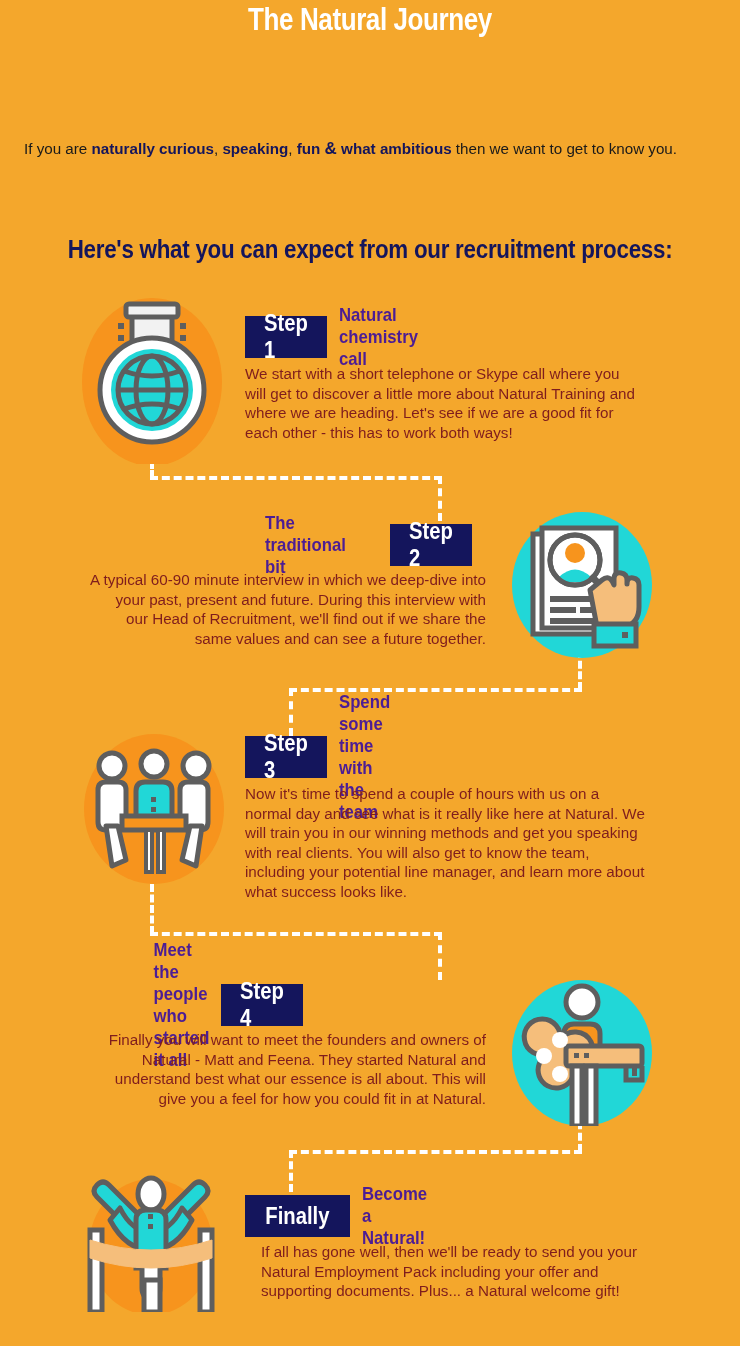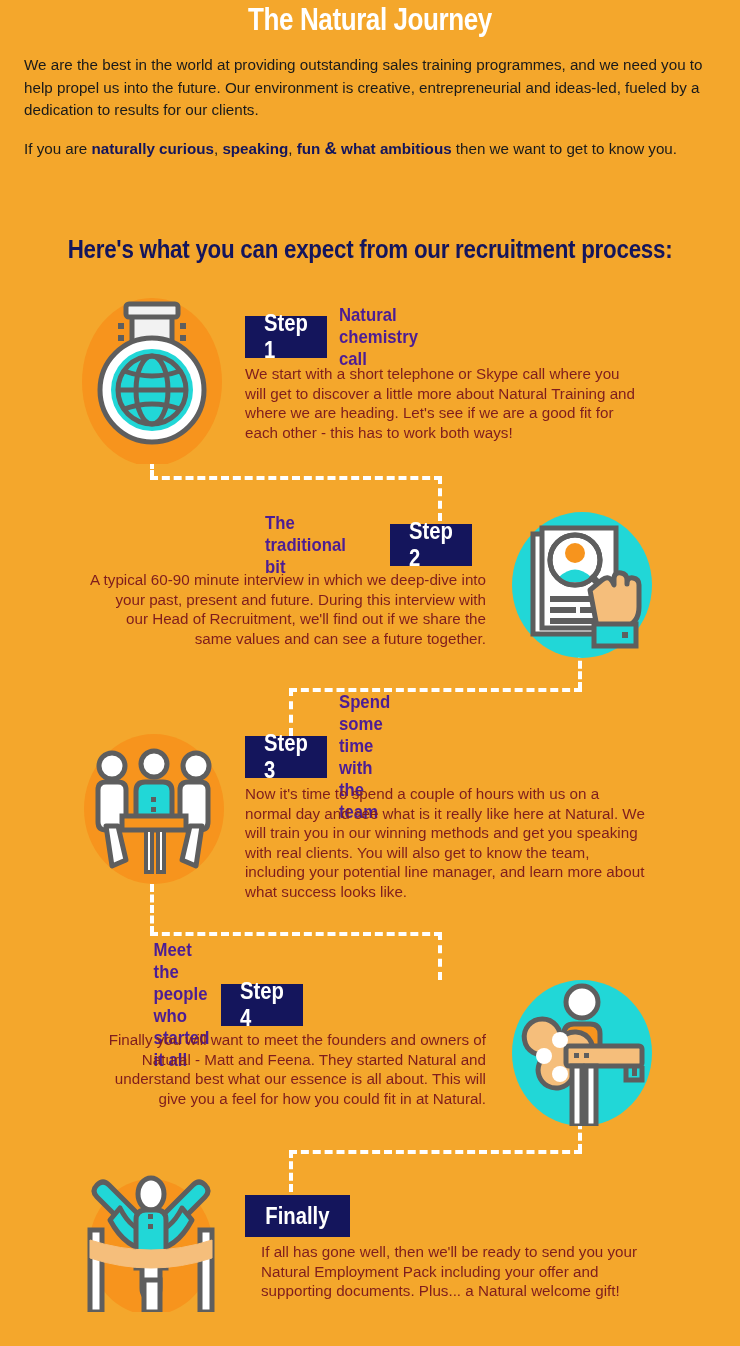--- a/index.html
+++ b/index.html
@@ -73,21 +73,20 @@
 
   .iconwrap{position:absolute;}
 </style>
 </head>
 <body>
 
 <div class="page">
 
   <div class="title">The Natural Journey</div>
 
-  <div class="intro">We are the best in the world at providing outstanding sales training programmes, and we need you to help propel us into the future. Our environment is creative, entrepreneurial and ideas-led, fueled by a dedication to results for our clients.</div>
 
   <div class="intro2">
     <span>If you are </span><b>naturally curious</b><span>, </span><b>speaking</b><span>, </span><b>fun</b> <span class="amp">&amp;</span> <b>what ambitious</b><span> then we want to get to know you.</span>
   </div>
 
   <div class="section-head">Here's what you can expect from our recruitment process:</div>
 
   <div class="v" style="left:150px;top:452px;height:26px;"></div>
   <div class="h" style="left:150px;top:476px;width:292px;"></div>
   <div class="v" style="left:438px;top:476px;height:45px;"></div>
@@ -242,17 +241,20 @@
       <rect x="14" y="58" width="12" height="82" fill="#FFFFFF" stroke="#5E5E5E" stroke-width="5"></rect>
       <rect x="124" y="58" width="12" height="82" fill="#FFFFFF" stroke="#5E5E5E" stroke-width="5"></rect>
       <path d="M14 68 Q75 88 136 68 L136 86 Q75 106 14 86 Z" fill="#F5BE7B" stroke="#F5BE7B" stroke-width="1"></path>
     </svg>
   </div>
   <div class="step">
     <div class="hdr" style="left:245px;top:1195px;">
       <div class="chip">
           <span>Finally</span>
         </div>
+      <div class="sub">
+          <span>Become a Natural!</span>
+        </div>
     </div>
     <div class="body" style="left:245px;top:1242px;width:396px;margin-left:16px;">If all has gone well, then we'll be ready to send you your Natural Employment Pack including your offer and supporting documents. Plus... a Natural welcome gift!</div>
   </div>
 
 </div>
 
 </body></html>

